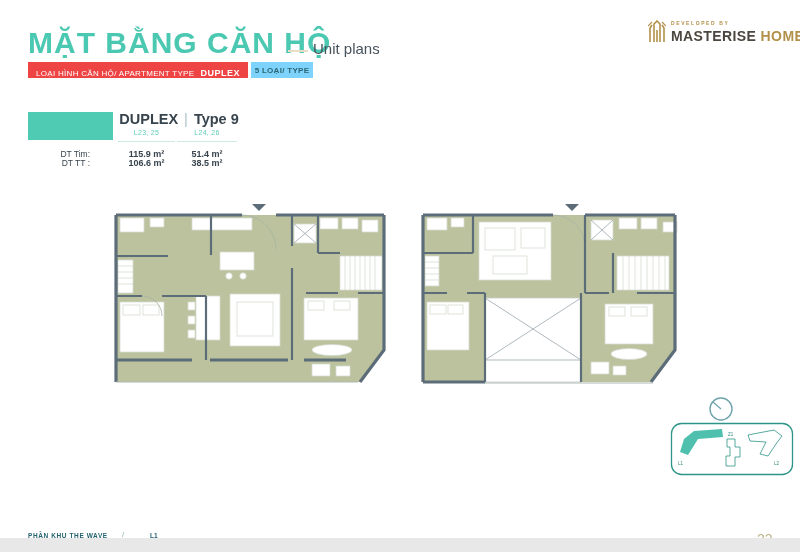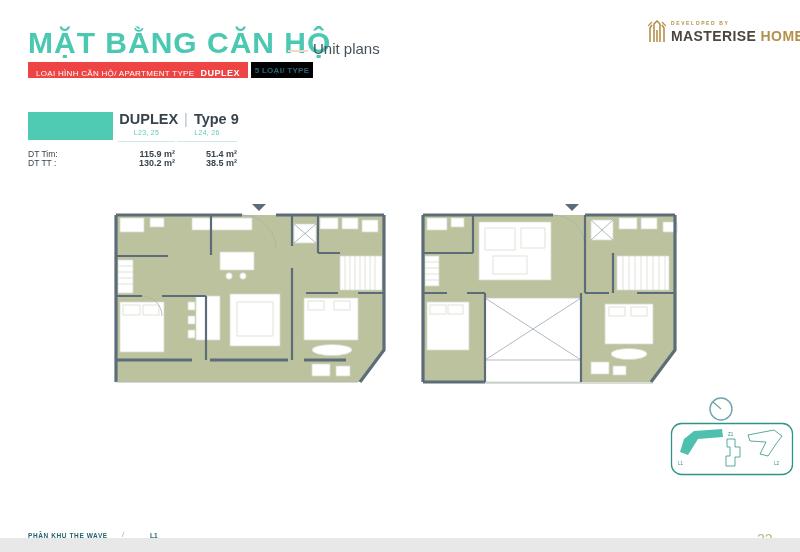--- a/index.html
+++ b/index.html
@@ -18,34 +18,34 @@
   .logo-brand { font-size:14px; font-weight:700; letter-spacing:0.4px; color:#4C473E; white-space:nowrap; }
   .logo-brand .gold { color:#B3914B; }
 
   
   .typebar-dark { position:absolute; left:28px; top:62px; width:220px; height:16px;
       background:#ef4444; color:#fff; display:flex; align-items:flex-end; justify-content:space-between;
       padding:0 8px; }
   .typebar-label { font-size:8px; letter-spacing:0.3px; }
   .typebar-value { font-size:9px; font-weight:700; letter-spacing:0.5px; }
   .typebar-light { position:absolute; left:251px; top:62px; width:62px; height:16px;
-      background:#000000; color:#2B6672; display:flex; align-items:center; justify-content:center;
+      background:#7dd3fc; color:#2B6672; display:flex; align-items:center; justify-content:center;
       font-size:8px; font-weight:700; letter-spacing:0.3px; }
 
   
   .swatch { position:absolute; left:28px; top:112px; width:85px; height:28px; background:#4FCBB3; }
   .unit-title { position:absolute; left:118px; top:111px; width:122px; display:flex;
       justify-content:center; align-items:baseline; gap:6px; font-size:14.5px; font-weight:600; color:#37434D; }
   .unit-title .sep { color:#A8C3CC; font-weight:400; }
   .col1 { left:118px; width:57px; }
   .col2 { left:177px; width:60px; }
   .levels { position:absolute; top:129px; text-align:center; font-size:7px; color:#5FCDB9; letter-spacing:0.3px; }
   .colline { position:absolute; top:141px; height:1px; background:#CDEAE4; }
-  .inforow-label { position:absolute; left:28px; width:62px; font-size:8.5px; color:#37434D; }
-  .inforow-val { position:absolute; text-align:right; font-size:9px; font-weight:700; color:#37434D; }
+  .inforow-label { position:absolute; left:28px; width:62px; text-align:right; font-size:8.5px; color:#37434D; }
+  .inforow-val { position:absolute; text-align:center; font-size:9px; font-weight:700; color:#37434D; }
   .r1 { top:149px; } .r2 { top:158px; }
 
   
   .plan { position:absolute; width:300px; height:195px; }
   .plan-left { left:106px; top:198px; }
   .plan-right { left:413px; top:198px; }
   .wall  { stroke:#5C6D79; stroke-width:3.2; fill:none; }
   .wall2 { stroke:#5C6D79; stroke-width:2.2; fill:none; }
   .thin  { stroke:#AEB9B3; stroke-width:1; fill:none; }
   .furn  { fill:#ffffff; stroke:#D7DCD2; stroke-width:0.8; }
@@ -104,21 +104,21 @@
   </div>
   <div class="levels col1">L23, 25</div>
   <div class="levels col2">L24, 26</div>
   <div class="colline col1"></div>
   <div class="colline col2"></div>
 
   <div class="inforow-label r1">DT Tim:</div>
   <div class="inforow-val r1 col1">115.9 m²</div>
   <div class="inforow-val r1 col2">51.4 m²</div>
   <div class="inforow-label r2">DT TT :</div>
-  <div class="inforow-val r2 col1">130.2 m²</div>
+  <div class="inforow-val r2 col1">106.6 m²</div>
   <div class="inforow-val r2 col2">38.5 m²</div>
 
   <svg class="plan plan-left" viewBox="0 0 300 195">
     <polygon points="146,6 160,6 153,13" fill="#5C6D79"></polygon>
     <path d="M10,17 H278 V152 L254,184 H10 Z" fill="#BBC29D"></path>
 
     <rect class="furn" x="14" y="20" width="24" height="14"></rect>
     <rect class="furn" x="44" y="20" width="14" height="9"></rect>
     <rect class="furn" x="86" y="20" width="60" height="12"></rect>
     <rect class="furn" x="114" y="54" width="34" height="18"></rect>

